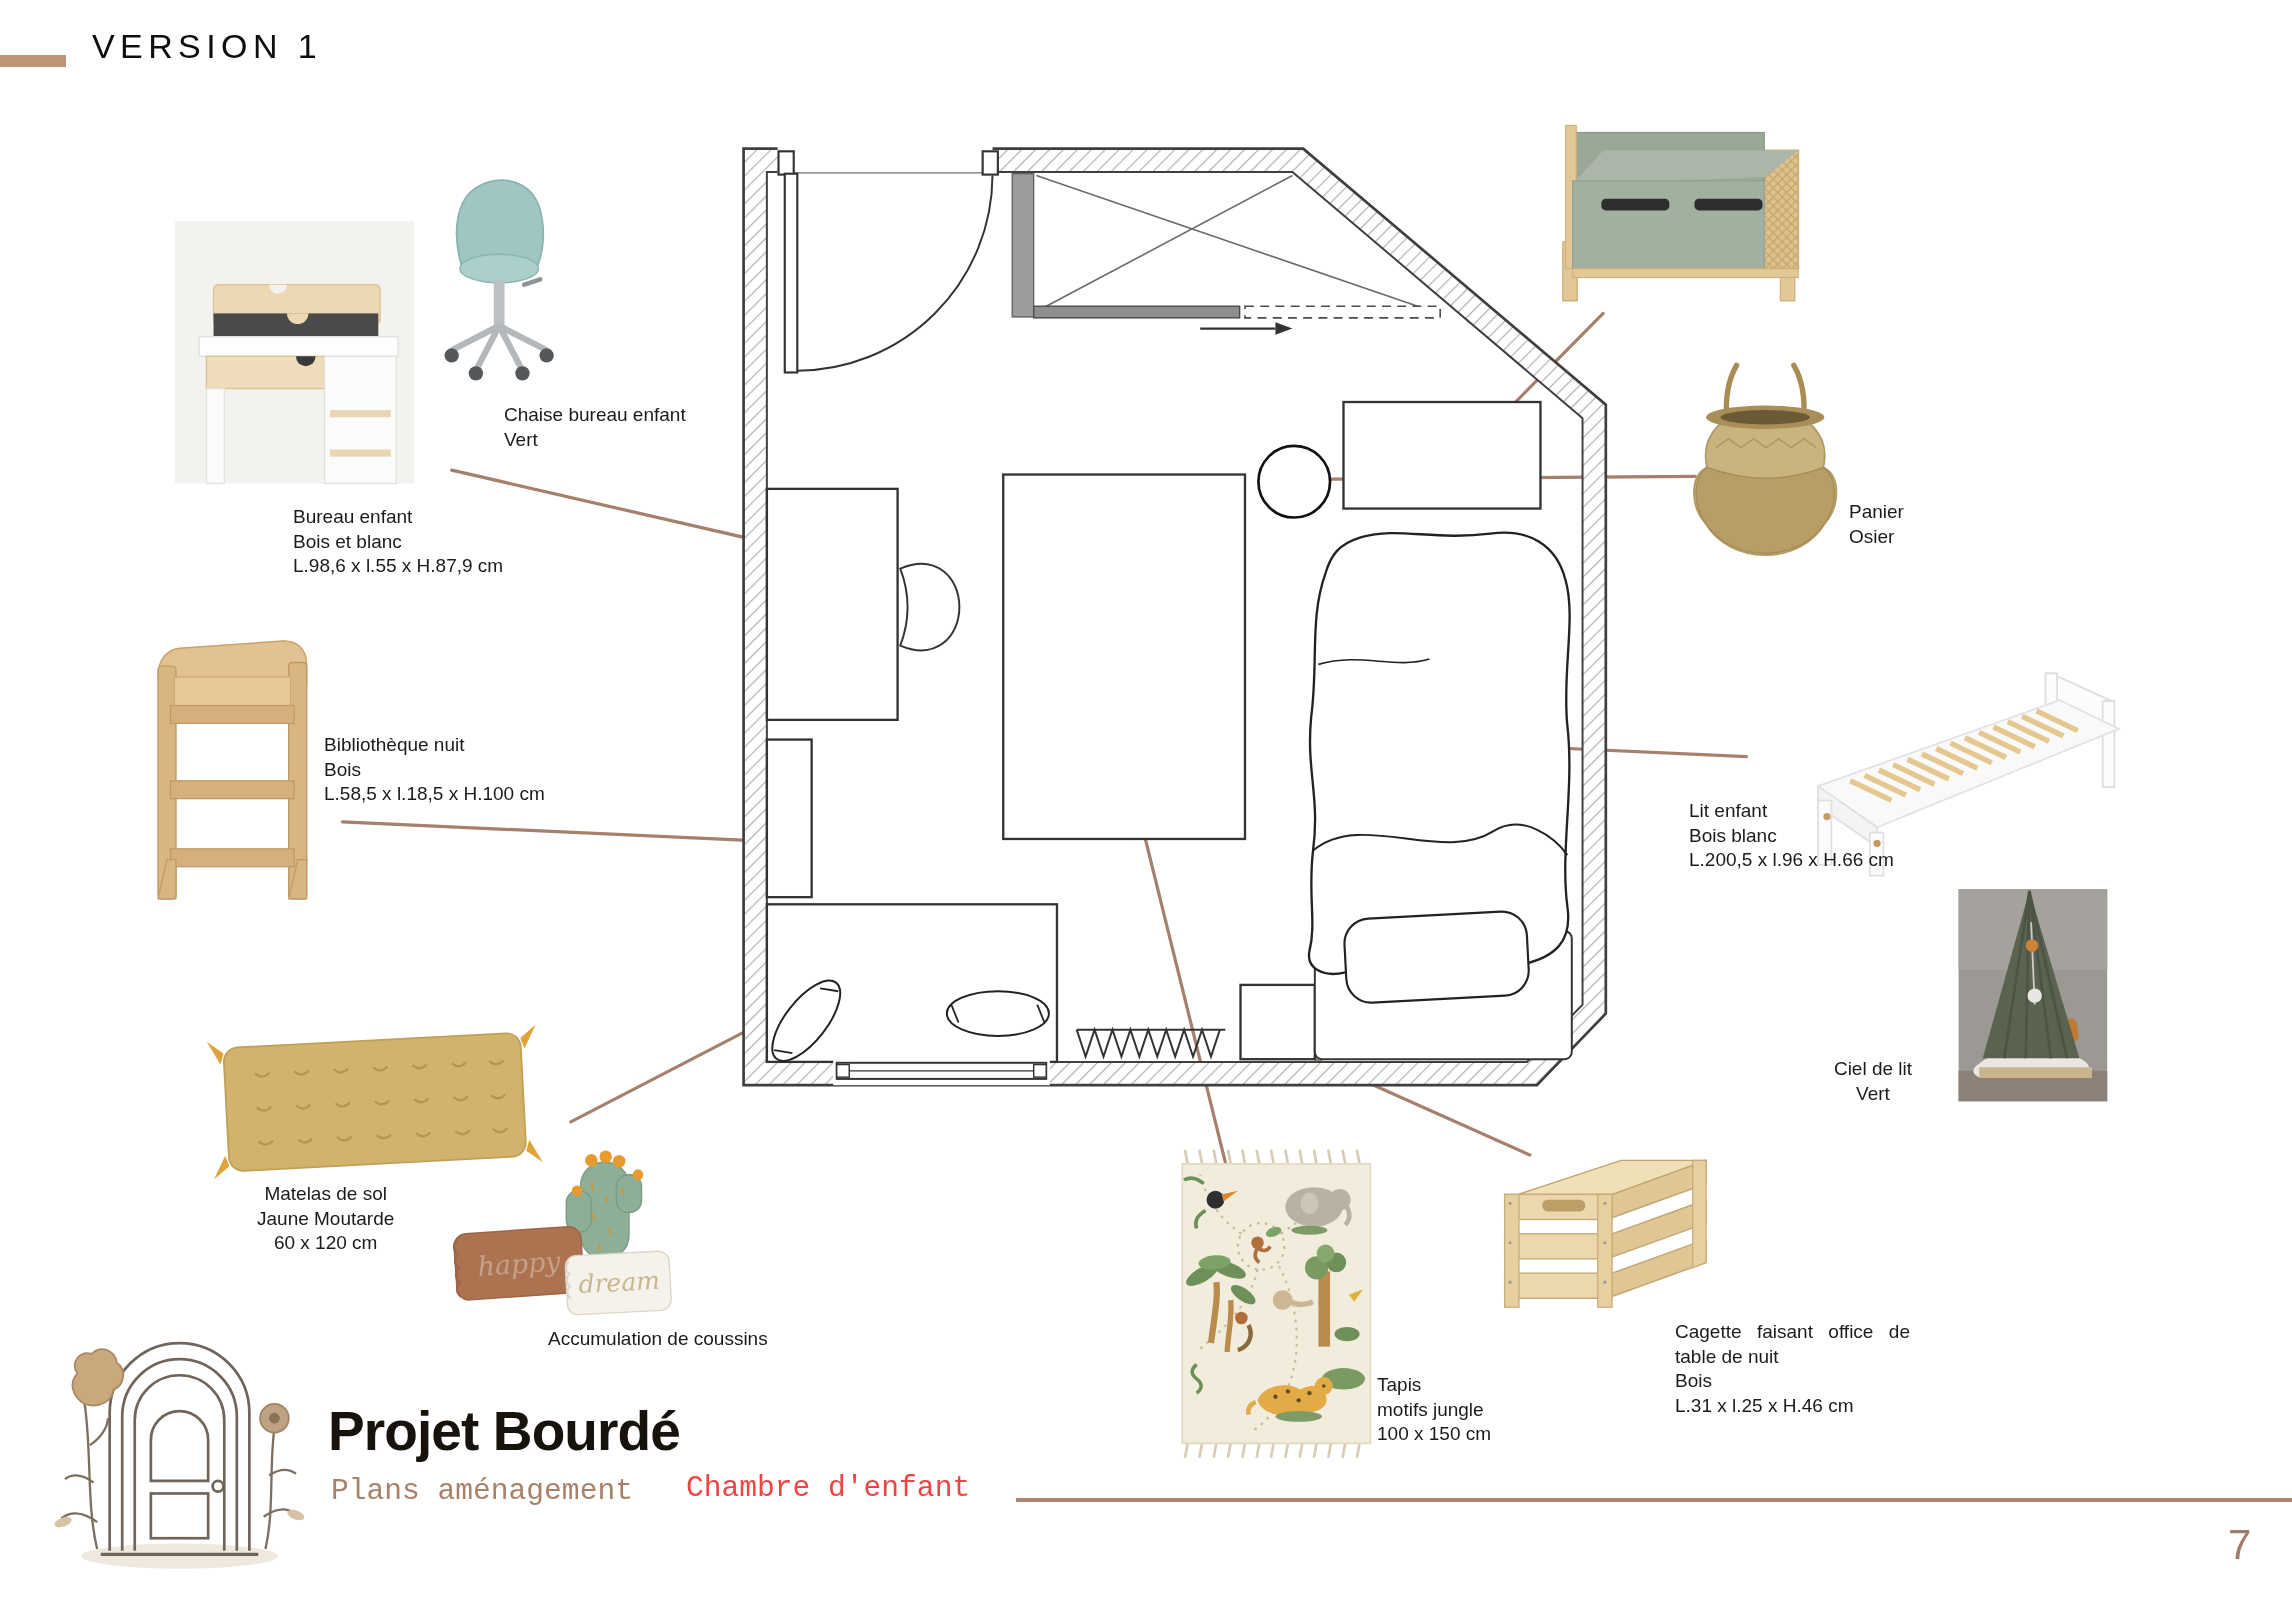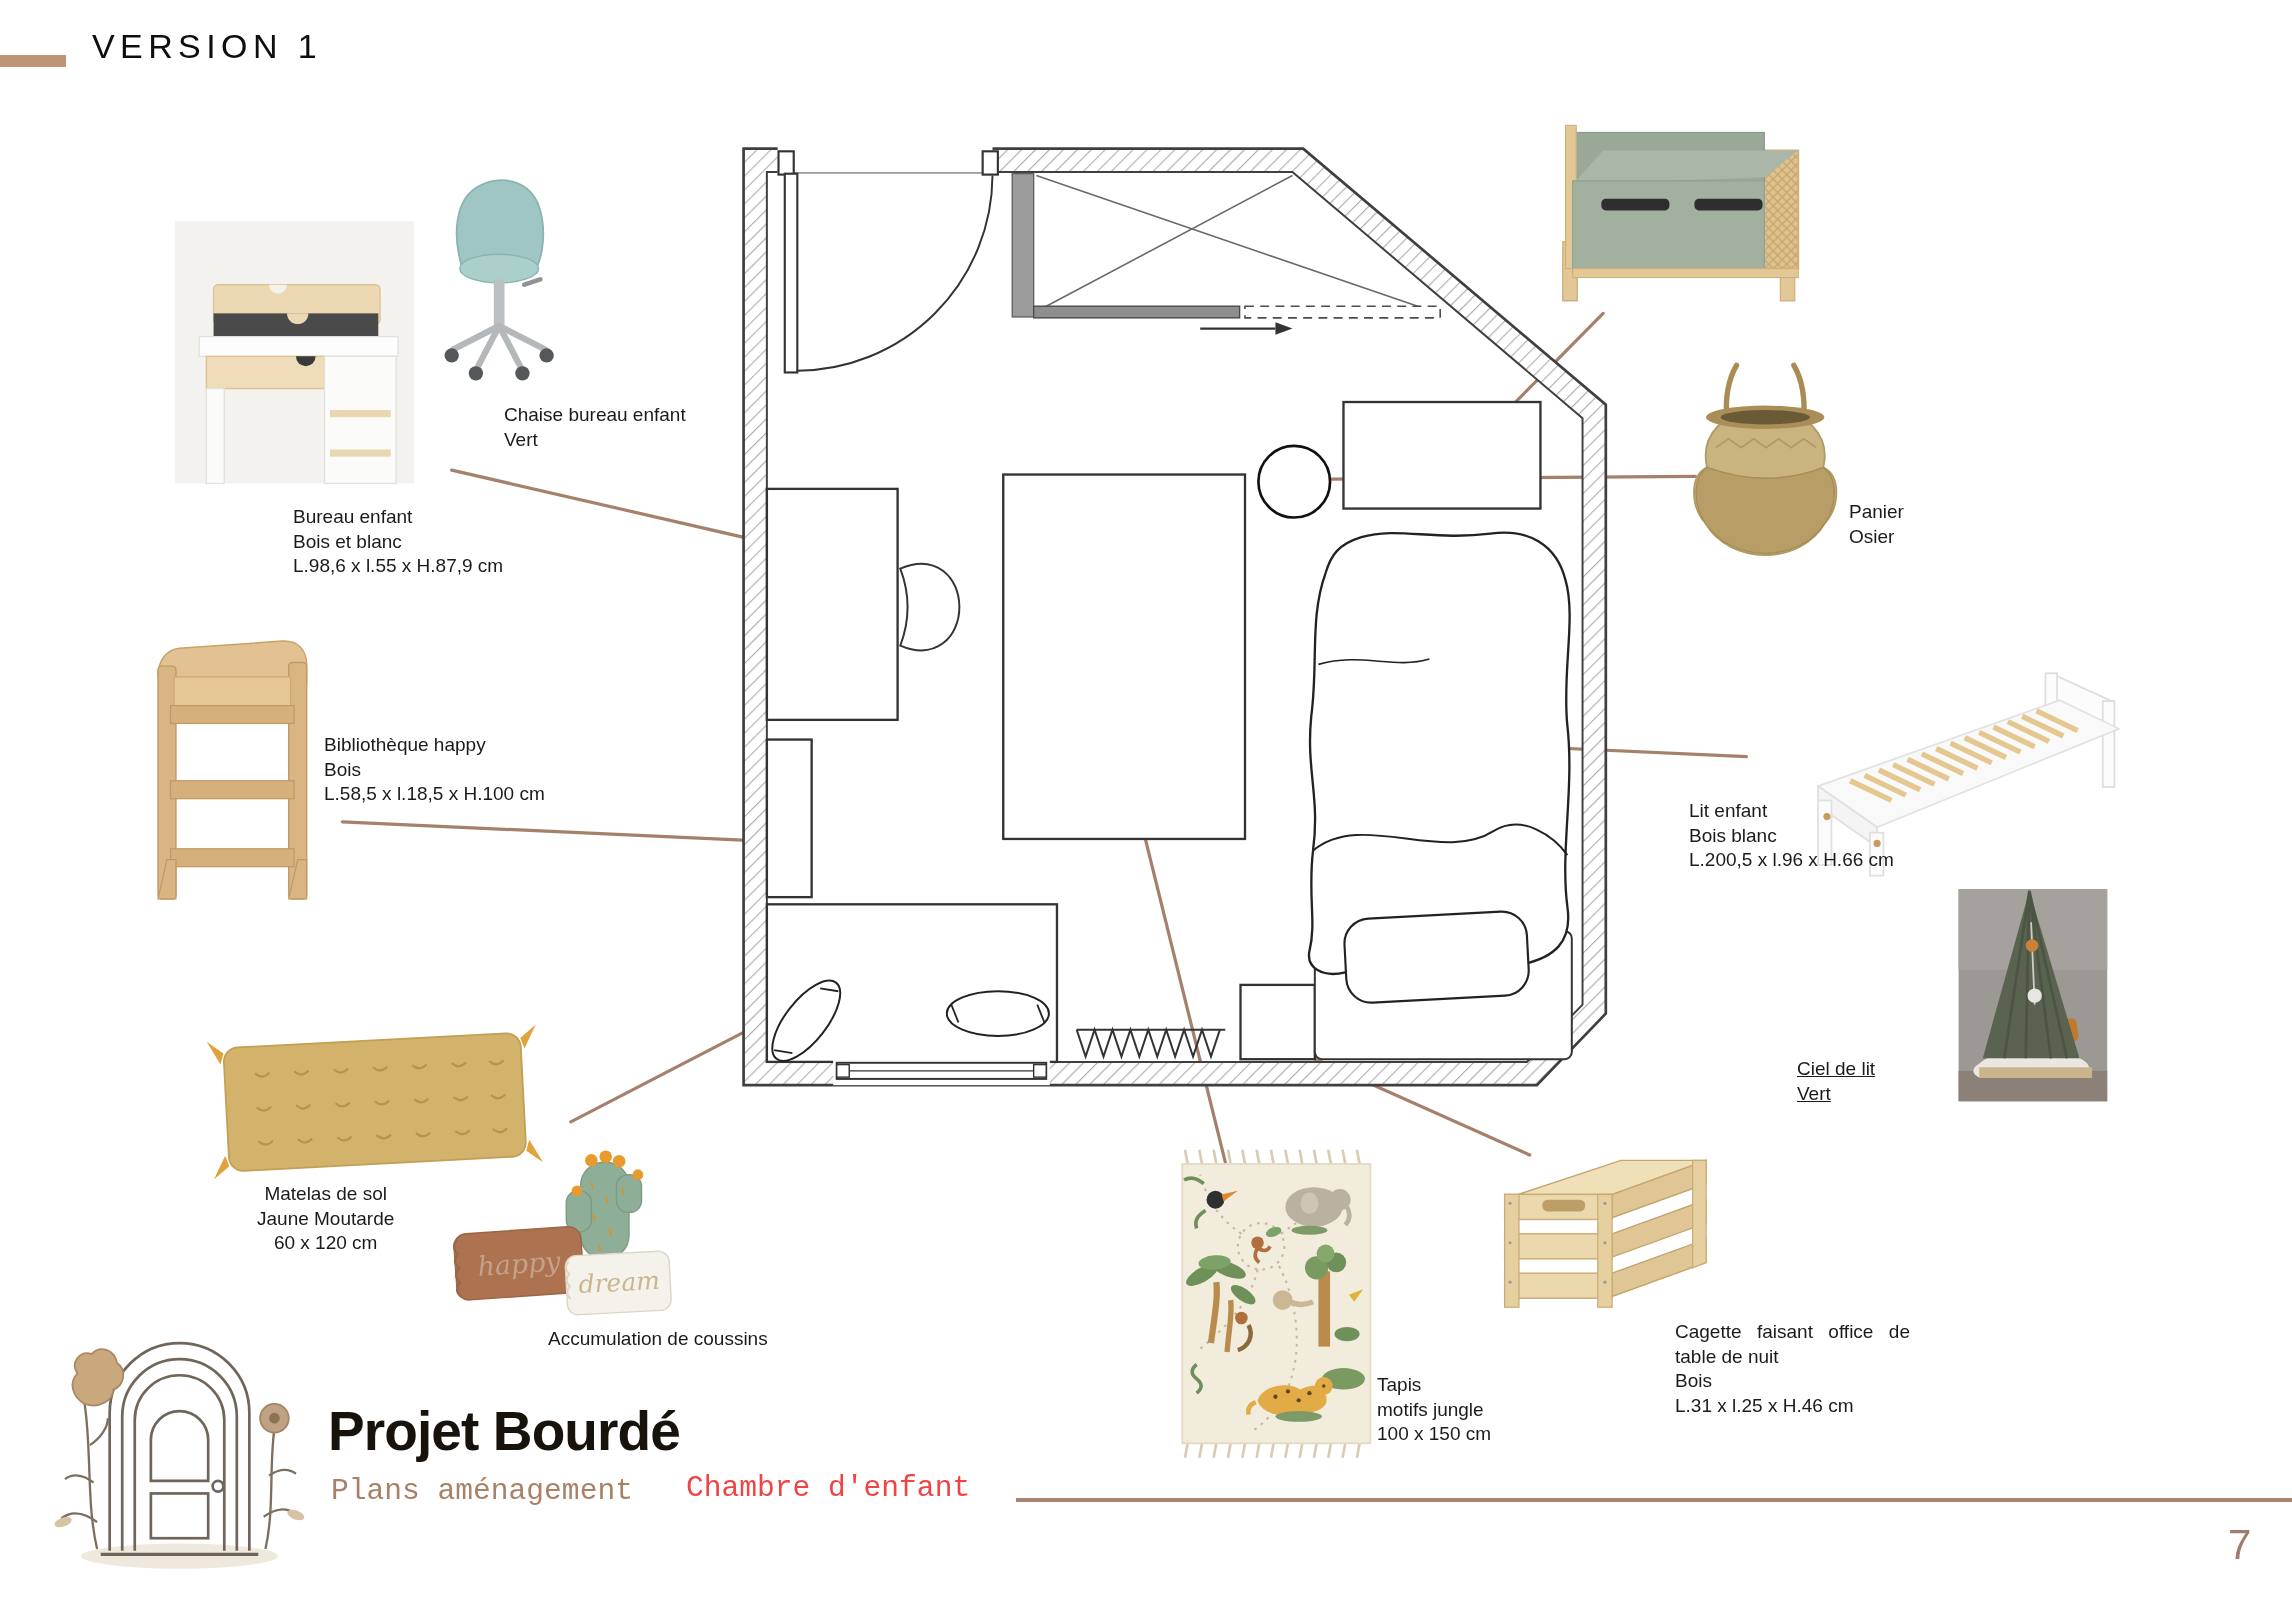--- a/index.html
+++ b/index.html
@@ -8,21 +8,21 @@
     font-family:"Liberation Sans", sans-serif;overflow:hidden;
   }
   
   .accent-bar{position:absolute;left:0;top:55px;width:66px;height:11.6px;background:#bf9474;}
   .version-title{
     position:absolute;left:92px;top:27px;font-size:34px;letter-spacing:5.4px;
     color:#0e0e0e;font-weight:500;
   }
   
   .label{position:absolute;font-size:19px;line-height:24.6px;color:#1b1b1b;white-space:nowrap;}
-  .label.right{text-align:left;text-decoration:underline;}
+  .label.right{text-align:center;}
   .label .just{white-space:normal;width:235px;text-align:justify;text-align-last:justify;}
   
   .brand-title{position:absolute;left:328px;top:1399px;font-size:55px;font-weight:800;
     letter-spacing:-0.9px;color:#18120d;}
   .brand-subtitle{position:absolute;left:331px;top:1474px;font-size:29.6px;
     font-family:"Liberation Mono", monospace;color:#a98168;}
   .section-title{position:absolute;left:686px;top:1471px;font-size:29.6px;
     font-family:"Liberation Mono", monospace;color:#ef4444;}
   .footer-rule{position:absolute;left:1016px;top:1498px;width:1276px;height:3.6px;background:#a98473;}
   .page-number{position:absolute;left:2228px;top:1521px;font-size:42px;color:#a07c6c;font-weight:400;}
@@ -431,21 +431,21 @@
     <div>L.98,6 x l.55 x H.87,9 cm</div>
   </div>
 
 
   <div class="label" style="left:1849px;top:500px;">
     <div>Panier</div>
     <div>Osier</div>
   </div>
 
   <div class="label" style="left:324px;top:733px;">
-    <div>Bibliothèque happy</div>
+    <div>Bibliothèque nuit</div>
     <div>Bois</div>
     <div>L.58,5 x l.18,5 x H.100 cm</div>
   </div>
 
   <div class="label" style="left:1689px;top:799px;">
     <div>Lit enfant</div>
     <div>Bois blanc</div>
     <div>L.200,5 x l.96 x H.66 cm</div>
   </div>
 

